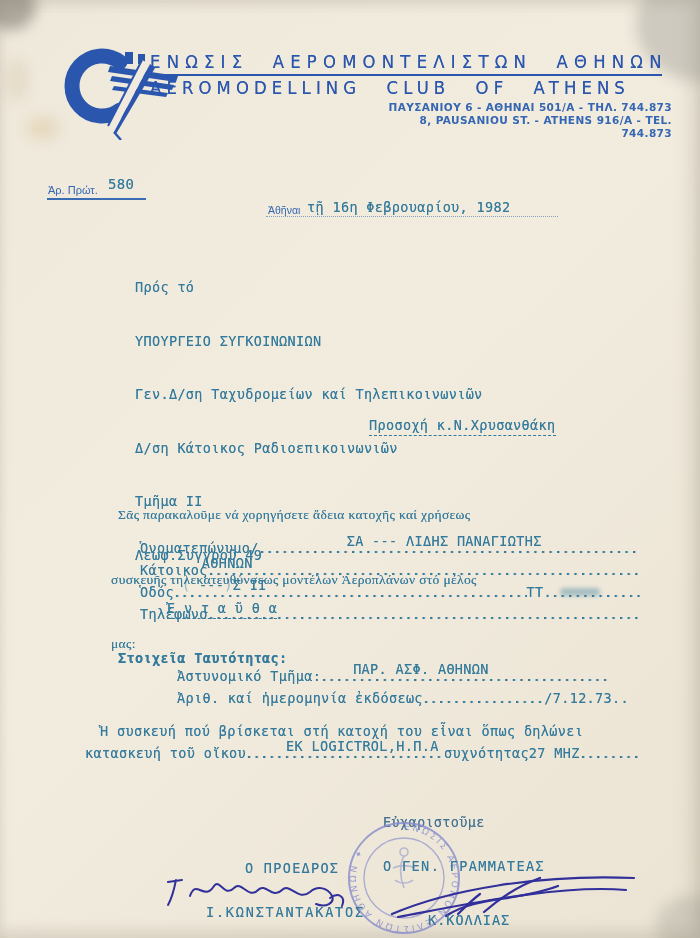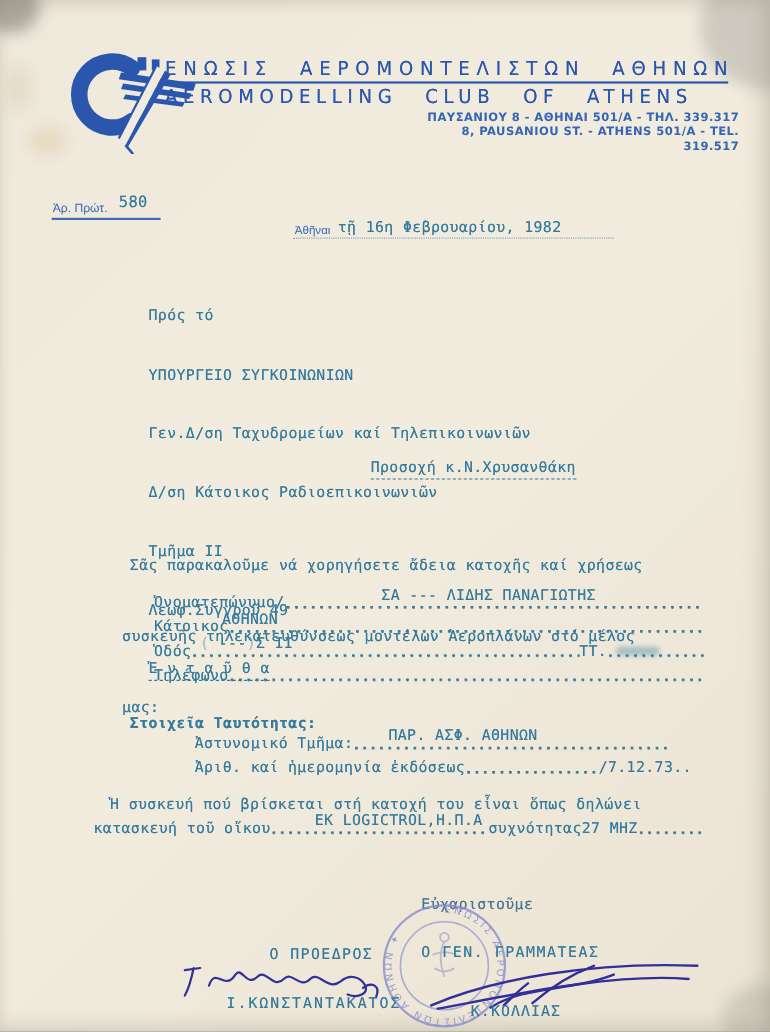--- a/index.html
+++ b/index.html
@@ -33,21 +33,21 @@
   .addr{font-size:10.5px; font-weight:bold; letter-spacing:.4px; text-align:right; line-height:13px; color:#3466b4;}
   
   .frow{position:absolute; display:flex; align-items:baseline;}
   .leader{
     position:relative; flex:1 1 auto; height:12px; align-self:flex-end; margin-bottom:0px;
     background-image:radial-gradient(circle at 3px 8px, #337a9c 1.15px, rgba(0,0,0,0) 1.55px);
     background-size:7.6px 12px; background-repeat:repeat-x;
   }
   .leader.fixed{flex:0 0 auto;}
   .raised{position:absolute; bottom:7px; white-space:pre;}
-  .dashed-u{border-bottom:1.6px dashed #337a9c; padding-bottom:2px;}
+  .dashed-u{border-bottom:1.6px dashed #337a9c; padding-bottom:2px;margin-left:32px;}
   .recitem{height:21.5px;}
   .tt-smudge{position:absolute; left:8px; bottom:4px; width:40px; height:8px;
      background:rgba(51,122,156,.38); border-radius:4px; filter:blur(2.2px);}
   .sig-ink{stroke:#31309b; fill:none; stroke-linecap:round;}
 </style>
 </head>
 <body>
 
 <div class="paper">
 
@@ -71,22 +71,22 @@
     <polygon points="94,24 99,28 60,94 58,92" fill="#2b56ae"></polygon>
     <line x1="86" y1="20" x2="52" y2="86" stroke="#2b56ae" stroke-width="2"></line>
     <line x1="58" y1="92" x2="65" y2="100" stroke="#2b56ae" stroke-width="2.4"></line>
   </svg>
 
   <div class="abs title-el" style="left:150px;top:52px;">ΕΝΩΣΙΣ ΑΕΡΟΜΟΝΤΕΛΙΣΤΩΝ ΑΘΗΝΩΝ</div>
   <div class="title-rule" style="left:149px;top:74px;width:513px;"></div>
   <div class="abs title-en" style="left:150px;top:78px;">AEROMODELLING CLUB OF ATHENS</div>
 
   <div class="abs addr" style="left:370px;top:101px;width:302px;">
-    <div>ΠΑΥΣΑΝΙΟΥ 8 - ΑΘΗΝΑΙ 501/Α - ΤΗΛ. 339.317</div>
-    <div>8, PAUSANIOU ST. - ATHENS 501/A - TEL. 319.517</div>
+    <div>ΠΑΥΣΑΝΙΟΥ 6 - ΑΘΗΝΑΙ 501/Α - ΤΗΛ. 744.873</div>
+    <div>8, PAUSANIOU ST. - ATHENS 916/A - TEL. 744.873</div>
   </div>
 
   <span class="abs print" style="left:48px;top:184px;font-size:11px;">Ἀρ. Πρώτ.</span>
   <span class="abs typed big" style="left:108px;top:176px;">580</span>
   <div class="abs" style="left:47px;top:198px;width:99px;height:2px;background:#3a6cb5;"></div>
 
   <span class="abs print" style="left:268px;top:204px;font-size:10.5px;">Ἀθῆναι</span>
   <span class="abs typed" style="left:307px;top:199px;">τῇ 16η Φεβρουαρίου, 1982</span>
   <div class="abs" style="left:266px;top:216px;width:292px;border-bottom:1.5px dotted #8aa0bf;"></div>
 
@@ -95,21 +95,21 @@
     <div class="recitem">ΥΠΟΥΡΓΕΙΟ ΣΥΓΚΟΙΝΩΝΙΩΝ</div>
     <div class="recitem">Γεν.Δ/ση Ταχυδρομείων καί Τηλεπικοινωνιῶν</div>
     <div class="recitem">Δ/ση Κάτοικος Ραδιοεπικοινωνιῶν</div>
     <div class="recitem">Τμῆμα ΙΙ</div>
     <div class="recitem">Λεωφ.Συγγροῦ 49</div>
     <div class="recitem"><span class="dashed-u">Ἐ ν τ α ῦ θ α</span></div>
   </div>
 
   <span class="abs typed dashed-u" style="left:337px;top:417px;">Προσοχή κ.Ν.Χρυσανθάκη</span>
 
-  <div class="abs typed" style="left:111px;top:461px;line-height:21.5px;">
+  <div class="abs typed" style="left:111px;top:461px;line-height:21.5px;font-family:Liberation Serif, serif;">
     <div style="text-indent:7px;">Σᾶς παρακαλοῦμε νά χορηγήσετε ἄδεια κατοχῆς καί χρήσεως</div>
     <div>συσκευῆς τηλεκατευθύνσεως μοντέλων Ἀεροπλάνων στό μέλος</div>
     <div>μας:</div>
   </div>
 
   <div class="frow typed" style="left:140px;top:540px;width:500px;">
     <span>Ὀνοματεπώνυμο/</span>
     <span class="leader">
       <span class="raised typed" style="left:88px;text-align:right;">ΣΑ --- ΛΙΔΗΣ ΠΑΝΑΓΙΩΤΗΣ</span>
     </span>

